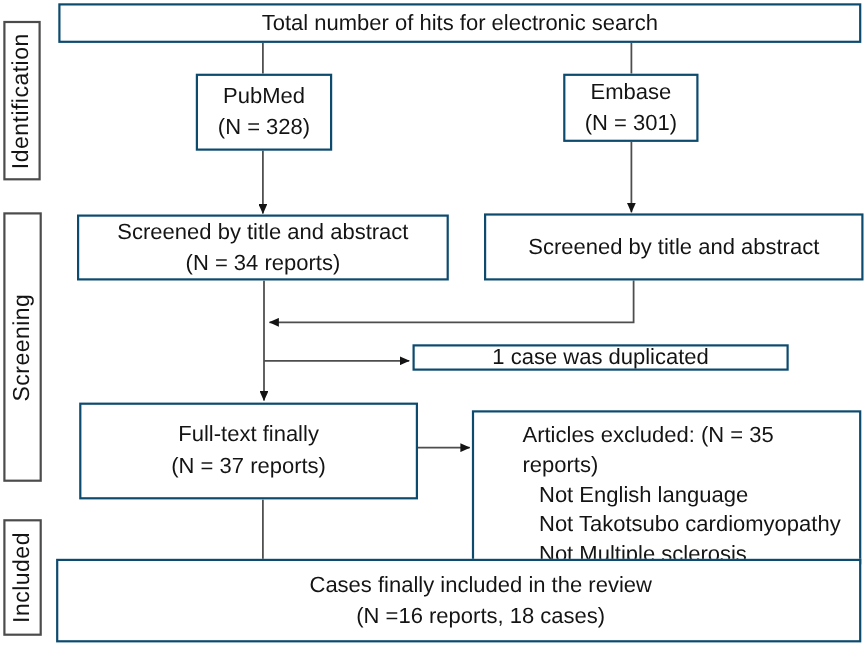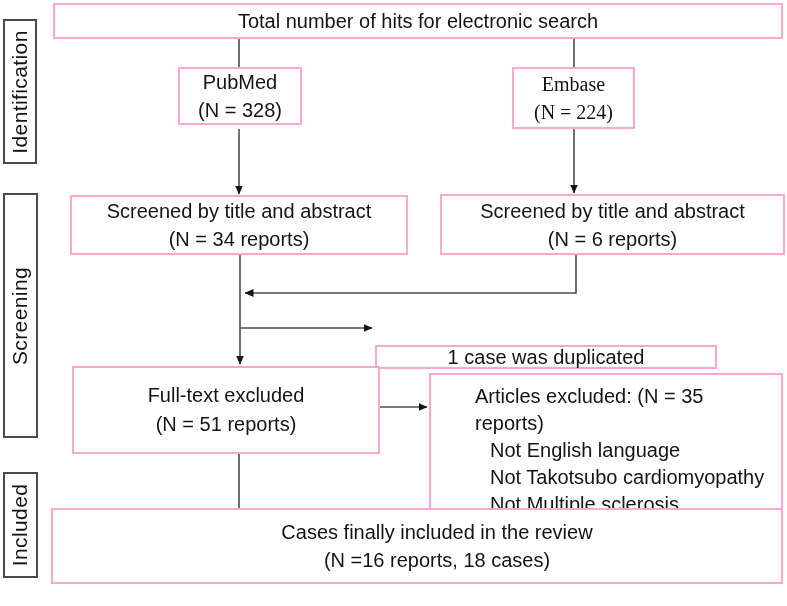--- a/index.html
+++ b/index.html
@@ -2,21 +2,21 @@
 <html><head>
 <meta charset="utf-8">
 <style>
   html,body{margin:0;padding:0;background:#fff;}
   .canvas{
     position:relative;width:787px;height:606px;background:#ffffff;
     font-family:"Liberation Sans", sans-serif;color:#141414;overflow:hidden;
   }
   .box{
     position:absolute;box-sizing:border-box;background:#ffffff;
-    border:2px solid #f9a8d4;
+    border:2px solid #0c4a6e;
     display:flex;flex-direction:column;align-items:center;justify-content:center;
     text-align:center;font-size:20px;line-height:28px;
   }
   .box .line{display:block;width:100%;}
   .side-label{
     position:absolute;box-sizing:border-box;background:#ffffff;
     border:2px solid #4b4b4b;
     display:flex;align-items:center;justify-content:center;
   }
   .side-label span{
@@ -67,47 +67,46 @@
     <span>Screening</span>
   </div>
   <div class="side-label" style="left:3px;top:472px;width:35px;height:106px;">
     <span>Included</span>
   </div>
 
   <div class="box" style="left:53px;top:3px;width:730px;height:36px;">
     <span class="line">Total number of hits for electronic search</span>
   </div>
 
-  <div class="box" style="left:178px;top:67px;width:124px;height:58px;">
+  <div class="box" style="left:178px;top:67px;width:124px;height:70px;">
     <span class="line">PubMed</span>
     <span class="line">(N = 328)</span>
   </div>
 
-  <div class="box" style="left:512px;top:67px;width:123px;height:62px;font-family:Liberation Serif, serif;">
+  <div class="box" style="left:512px;top:67px;width:123px;height:62px;">
     <span class="line">Embase</span>
-    <span class="line">(N = 224)</span>
+    <span class="line">(N = 301)</span>
   </div>
 
   <div class="box" style="left:70px;top:195px;width:338px;height:60px;">
     <span class="line">Screened by title and abstract</span>
     <span class="line">(N = 34 reports)</span>
   </div>
 
   <div class="box" style="left:440px;top:194px;width:345px;height:61px;">
     <span class="line">Screened by title and abstract</span>
-    <span class="line">(N = 6 reports)</span>
   </div>
 
-  <div class="box" style="left:375px;top:313px;width:342px;height:24px;margin-top:32px;">
+  <div class="box" style="left:375px;top:313px;width:342px;height:24px;">
     <span class="line">1 case was duplicated</span>
   </div>
 
   <div class="box" style="left:72px;top:366px;width:308px;height:88px;line-height:29px;">
-    <span class="line">Full-text excluded</span>
-    <span class="line">(N = 51 reports)</span>
+    <span class="line">Full-text finally</span>
+    <span class="line">(N = 37 reports)</span>
   </div>
 
   <div class="box excluded-box" style="left:429px;top:373px;width:354px;height:140px;padding-left:44px;">
     <span class="line">Articles excluded: (N = 35 reports)</span>
     <span class="line item">Not English language</span>
     <span class="line item">Not Takotsubo cardiomyopathy</span>
     <span class="line item">Not Multiple sclerosis</span>
     <span class="line item">Not Case report</span>
   </div>
 

